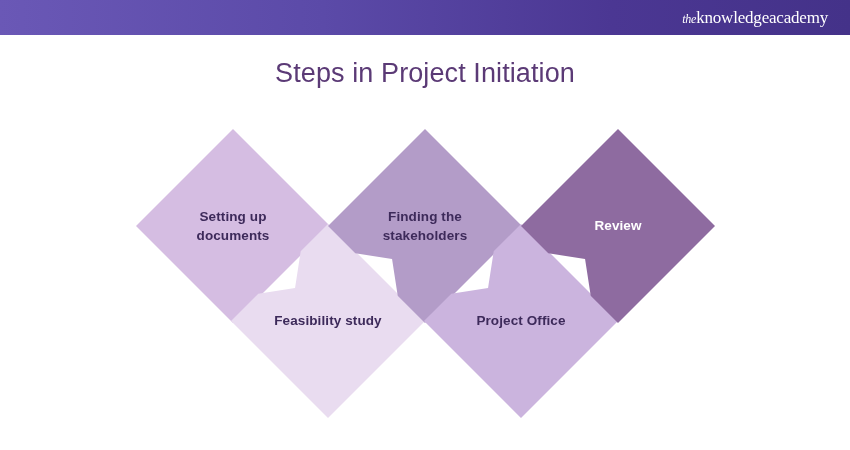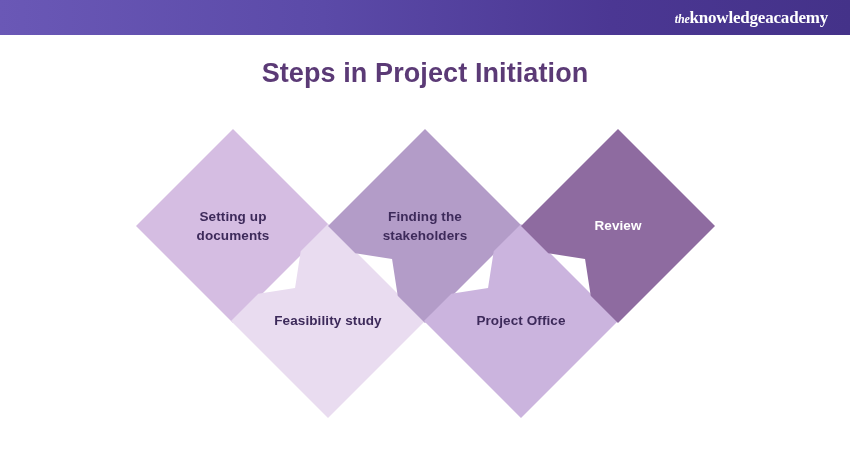--- a/index.html
+++ b/index.html
@@ -32,37 +32,37 @@
   .logo {
     font-family: "Liberation Serif", serif;
     color: #ffffff;
     white-space: nowrap;
     line-height: 1;
     letter-spacing: -0.2px;
   }
   .logo .logo-the {
     font-style: italic;
     font-size: 12px;
-    font-weight: bold;
+    font-weight: normal;
   }
   .logo .logo-main {
-    font-weight: bold;
+    font-weight: normal;
     font-size: 17px;
     margin-top: 25px;
   }
 
   
   .page-title {
     position: absolute;
     left: 0;
     top: 58px;
     width: 850px;
     text-align: center;
     font-size: 27px;
-    font-weight: bold;
+    font-weight: normal;
     color: #5b3a76;
     letter-spacing: 0.1px;
   }
 
   
   .diagram-wrap {
     position: absolute;
     left: 0;
     top: 110px;
     width: 810px;

